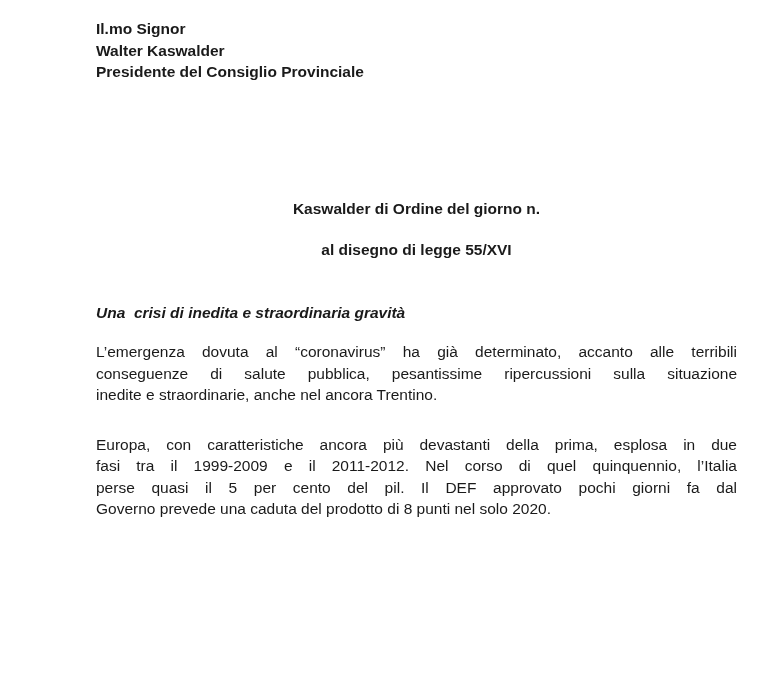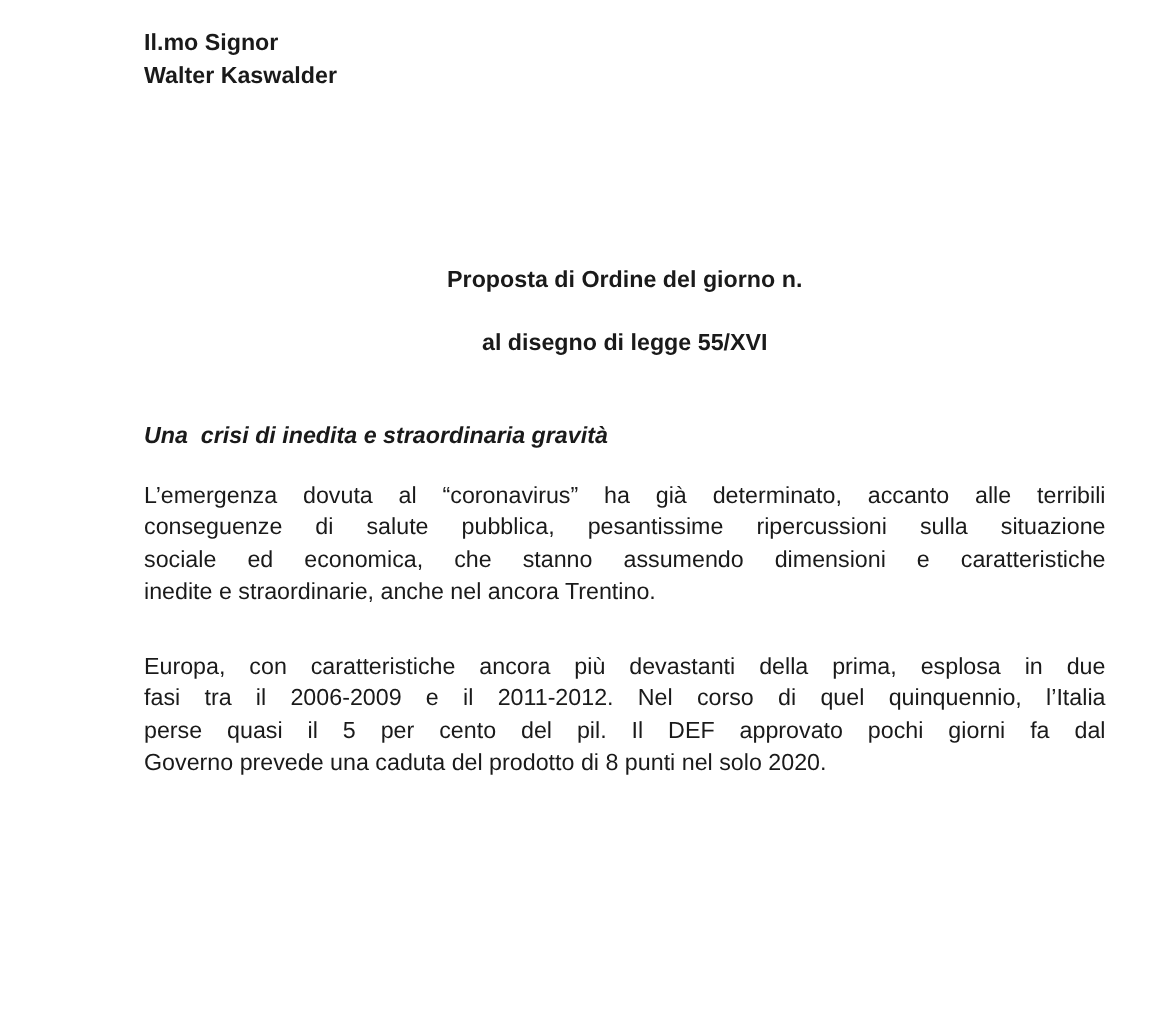--- a/index.html
+++ b/index.html
@@ -46,40 +46,40 @@
     .para-2 { margin-top: 28px; }
   </style>
 </head>
 <body>
 
 <div class="page">
 
   <div class="recipient-block">
     <div class="line b">Il.mo Signor</div>
     <div class="line b">Walter Kaswalder</div>
+    <div class="line b">Presidente del Consiglio Provinciale</div>
   </div>
 
   <div class="title-block">
-    <div class="center-line b">Proposta di Ordine del giorno n.</div>
+    <div class="center-line b">Kaswalder di Ordine del giorno n.</div>
   </div>
 
   <div class="subtitle-block">
     <div class="center-line b">al disegno di legge 55/XVI</div>
   </div>
 
 
   <div class="section-title line">Una  crisi di inedita e straordinaria gravità</div>
 
   <div class="paragraph para-1">
     <div class="jline">L’emergenza dovuta al “coronavirus” ha già determinato, accanto alle terribili</div>
     <div class="jline">conseguenze di salute pubblica, pesantissime ripercussioni sulla situazione</div>
-    <div class="jline">sociale ed economica, che stanno assumendo dimensioni e caratteristiche</div>
     <div class="line">inedite e straordinarie, anche nel ancora Trentino.</div>
   </div>
 
   <div class="paragraph para-2">
     <div class="jline">Europa, con caratteristiche ancora più devastanti della prima, esplosa in due</div>
-    <div class="jline">fasi tra il 2006-2009 e il 2011-2012. Nel corso di quel quinquennio, l’Italia</div>
+    <div class="jline">fasi tra il 1999-2009 e il 2011-2012. Nel corso di quel quinquennio, l’Italia</div>
     <div class="jline">perse quasi il 5 per cento del pil. Il DEF approvato pochi giorni fa dal</div>
     <div class="line">Governo prevede una caduta del prodotto di 8 punti nel solo 2020.</div>
   </div>
 
 </div>
 
 </body></html>

